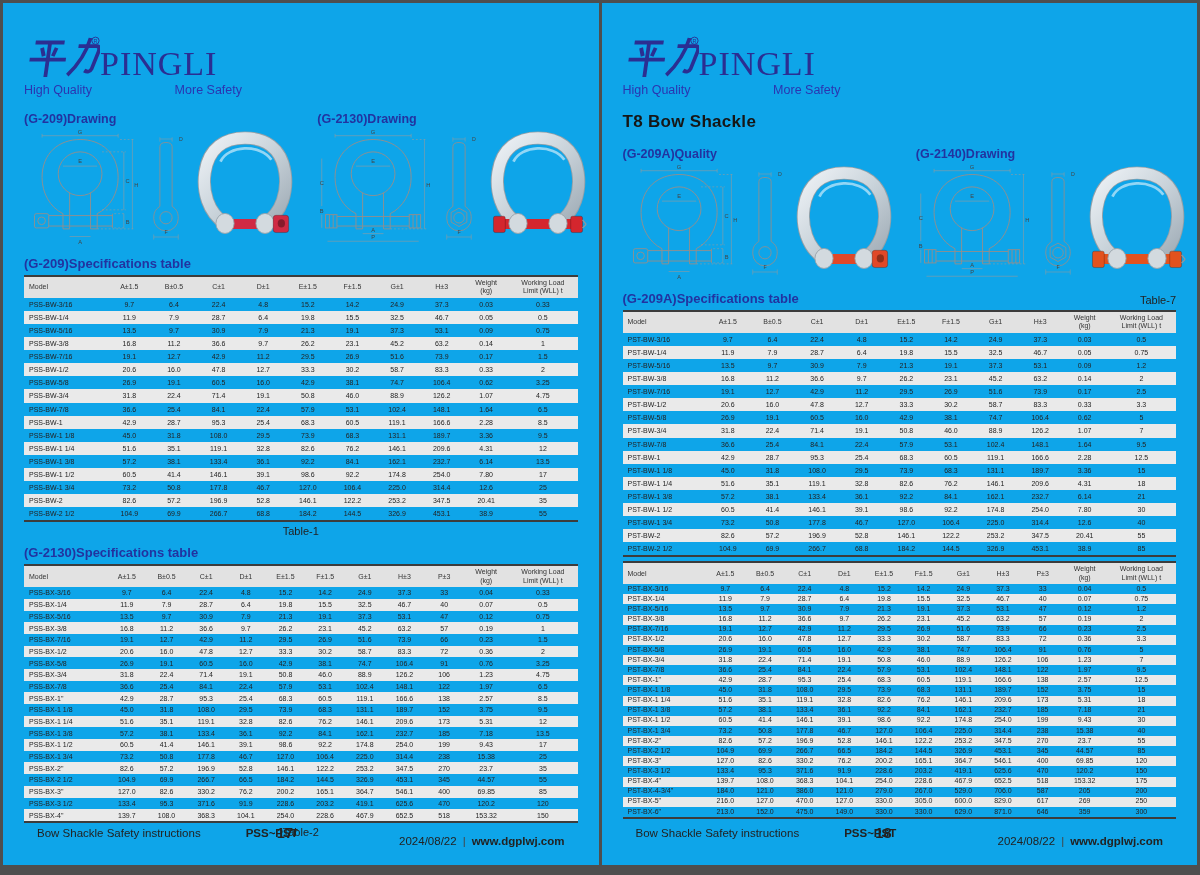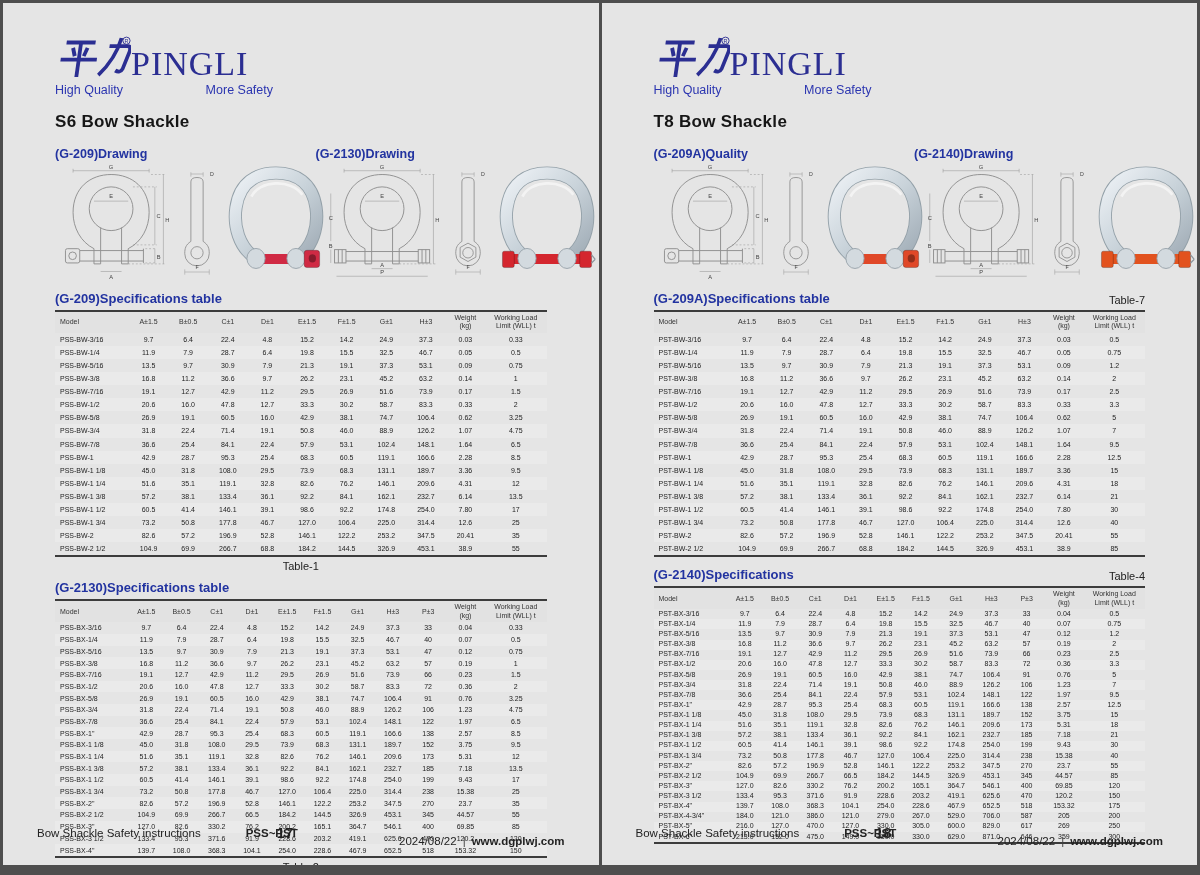--- a/index.html
+++ b/index.html
@@ -1,19 +1,19 @@
 <!DOCTYPE html>
 <html><head>
 <meta charset="utf-8">
 <style>
   * { margin:0; padding:0; box-sizing:border-box; }
   html,body { width:1200px; height:875px; background:#ffffff; font-family:"Liberation Sans", sans-serif; }
   .frame { position:relative; width:1200px; height:875px; display:flex; background:#fff;
            border:3px solid #4e4e4e; border-bottom:10px solid #4e4e4e; }
-  .page { flex:1 1 0; position:relative; padding:0 52px; overflow:hidden; background:#e5e5e5; }
+  .page { flex:1 1 0; position:relative; padding:0 21px; overflow:hidden; background:#0ea5e9; }
   .page + .page { border-left:3px solid #4e4e4e; }
 
   
   .logo-row { margin-top:32px; display:flex; align-items:flex-end; }
   .logo-cn-svg { width:76px; height:44px; }
   .logo-en { font-family:"Liberation Serif", serif; font-size:34px; line-height:0.88; color:#2b2e92; letter-spacing:1px; }
   .taglines { display:flex; width:218px; justify-content:space-between; color:#2b35b0; font-size:12.5px; margin-top:4px; }
 
   .page-title { margin-top:15px; font-size:17px; font-weight:bold; color:#161616; letter-spacing:0.3px; }
 
@@ -78,21 +78,20 @@
         <circle cx="79" cy="6" r="4" stroke="#2b2e92" stroke-width="1" fill="none"></circle>
         <text x="79" y="8.2" font-size="6" fill="#2b2e92" text-anchor="middle">R</text>
       </svg>
       <span class="logo-en">PINGLI</span>
     </div>
     <div class="taglines">
       <span>High Quality</span>
       <span>More Safety</span>
     </div>
 
-    <div class="page-title">S6 Bow Shackle</div>
 
     <div class="drawing-labels">
       <div class="dl1 dlabel">(G-209)Drawing</div>
       <div class="dl2 dlabel">(G-2130)Drawing</div>
     </div>
 
     <div class="drawings">
 
       <div class="dgroup dg1">
         <svg class="front-svg" viewBox="0 0 120 122">
@@ -1175,24 +1174,20 @@
             <td>184.2</td>
             <td>144.5</td>
             <td>326.9</td>
             <td>453.1</td>
             <td>38.9</td>
             <td>85</td>
           </tr>
         </tbody>
     </table>
 
-    <div class="spec-row" style="margin-top:10px;">
-      <div class="spec-heading">(G-2140)Specifications</div>
-      <div class="caption-top">Table-4</div>
-    </div>
     <table class="spec-table t4">
       <thead>
           <tr>
             <th>Model</th>
             <th>A±1.5</th>
             <th>B±0.5</th>
             <th>C±1</th>
             <th>D±1</th>
             <th>E±1.5</th>
             <th>F±1.5</th>

